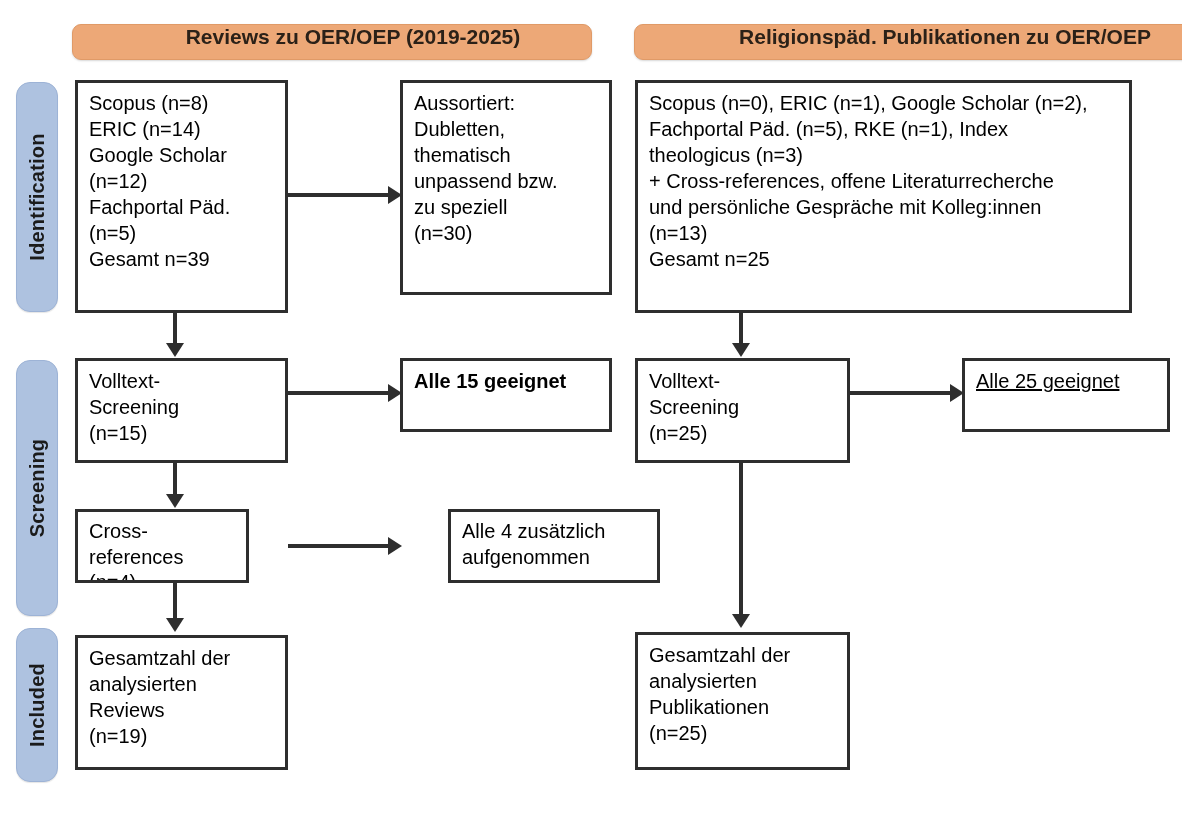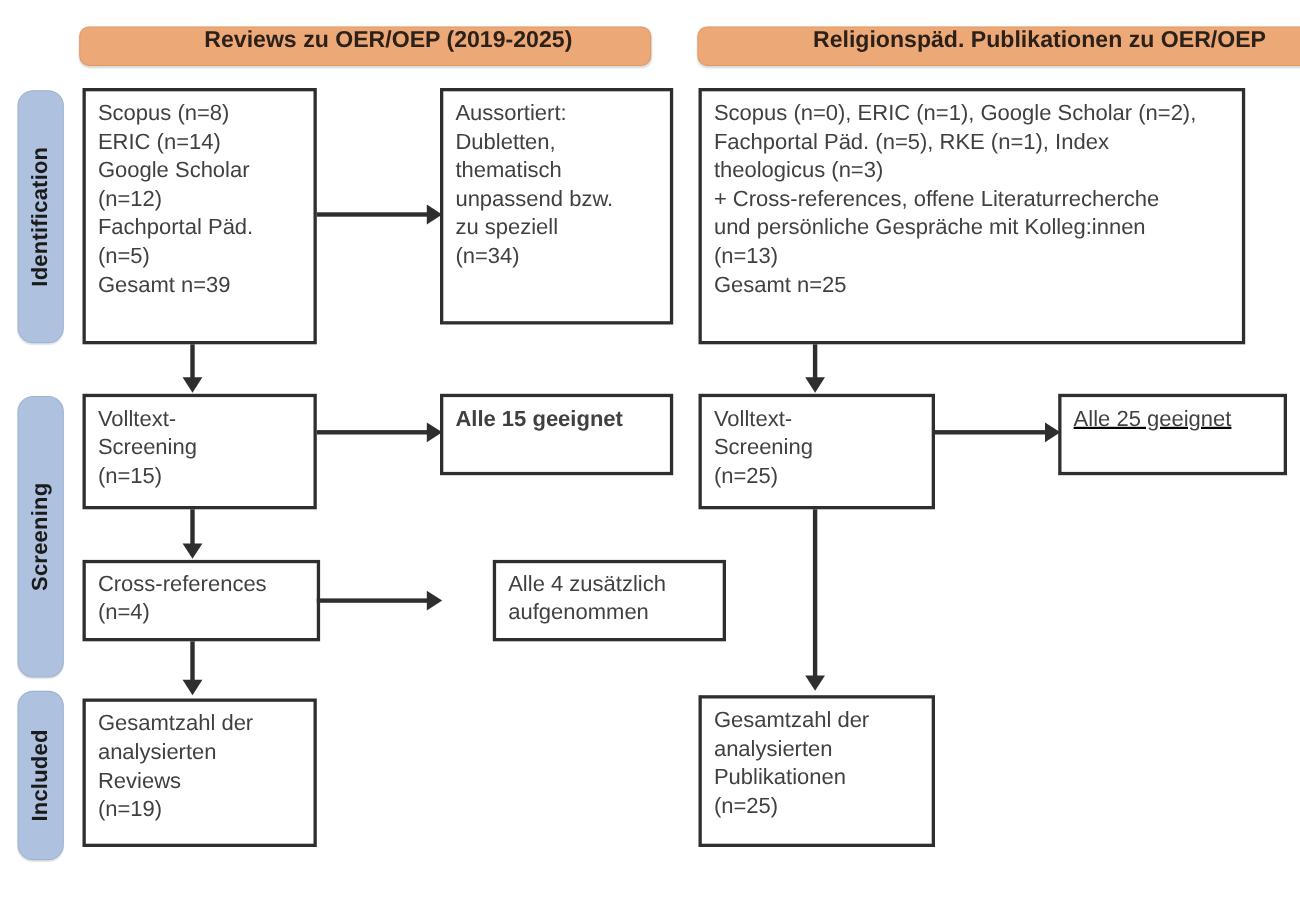--- a/index.html
+++ b/index.html
@@ -63,21 +63,21 @@
     position: absolute;
     background: #ffffff;
     border: 3px solid #2e2e2e;
     box-sizing: border-box;
     padding: 7px 9px 6px 11px;
     overflow: hidden;
   }
   .flow-box .box-text {
     font-size: 20px;
     line-height: 1.30;
-    color: #404040;
+    color: #000000;
     white-space: pre-line;
     display: block;
   }
   .flow-box.compact .box-text {
     line-height: 1.28;
   }
 
   
   .conn {
     position: absolute;
@@ -137,21 +137,21 @@
 (n=5)
 Gesamt n=39</span>
   </div>
 
   <div class="flow-box" style="left:400px; top:80px; width:212px; height:215px;">
     <span class="box-text">Aussortiert:
 Dubletten,
 thematisch
 unpassend bzw.
 zu speziell
-(n=34)</span>
+(n=30)</span>
   </div>
 
   <div class="conn conn-h" style="left:288px; top:193px; width:101px;"></div>
   <div class="arrow-right" style="left:388px; top:186px;"></div>
 
   <div class="conn conn-v" style="left:173px; top:313px; width:4px; height:31px;"></div>
   <div class="arrow-down" style="left:166px; top:343px;"></div>
 
   <div class="flow-box" style="left:75px; top:358px; width:213px; height:105px;">
     <span class="box-text">Volltext-
@@ -162,21 +162,21 @@
   <div class="flow-box" style="left:400px; top:358px; width:212px; height:74px;font-weight:bold;">
     <span class="box-text">Alle 15 geeignet</span>
   </div>
 
   <div class="conn conn-h" style="left:288px; top:391px; width:101px;"></div>
   <div class="arrow-right" style="left:388px; top:384px;"></div>
 
   <div class="conn conn-v" style="left:173px; top:463px; width:4px; height:32px;"></div>
   <div class="arrow-down" style="left:166px; top:494px;"></div>
 
-  <div class="flow-box compact" style="left:75px; top:509px; width:216px; height:74px;">
+  <div class="flow-box compact" style="left:75px; top:509px; width:174px; height:74px;">
     <span class="box-text">Cross-references
 (n=4)</span>
   </div>
 
   <div class="flow-box compact" style="left:400px; top:509px; width:212px; height:74px;margin-left:48px;">
     <span class="box-text">Alle 4 zusätzlich
 aufgenommen</span>
   </div>
 
   <div class="conn conn-h" style="left:288px; top:544px; width:101px;"></div>

